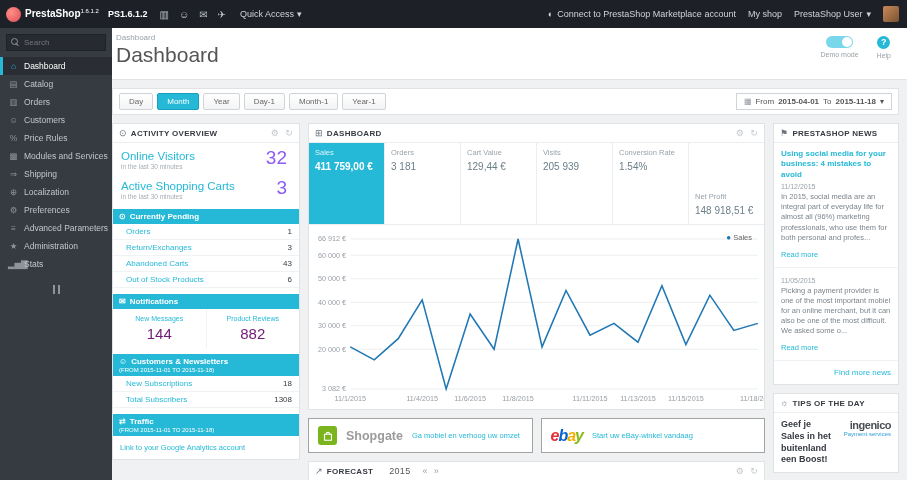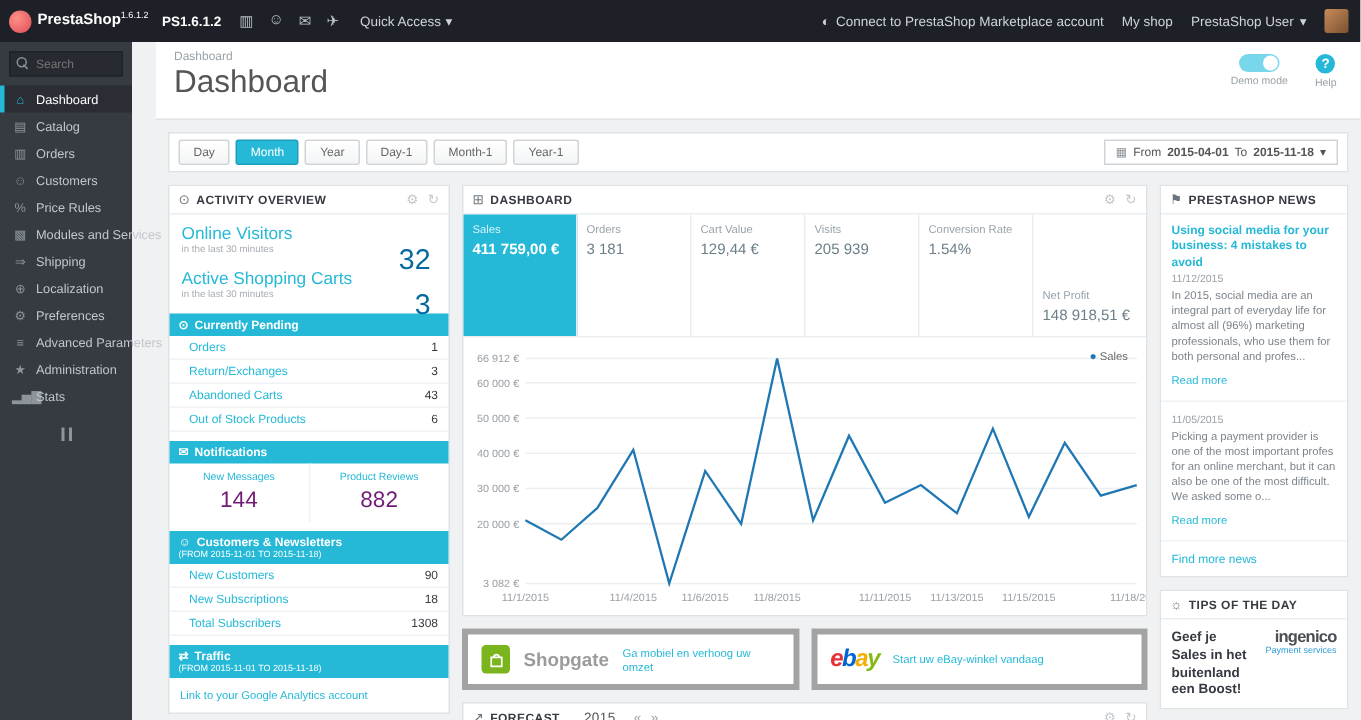--- a/index.html
+++ b/index.html
@@ -17,21 +17,21 @@
   .brand sup { font-size:6px; font-weight:normal; }
   .tb-shop { font-weight:bold; color:#fff; margin:0 12px 0 4px; }
   .tb-icons { display:flex; gap:10px; font-size:10px; margin-right:14px; color:#b9bfc6; }
   .tb-quick { display:flex; align-items:center; gap:3px; cursor:pointer; }
   .tb-right { margin-left:auto; display:flex; align-items:center; gap:12px; padding-right:8px; }
   .tb-link { display:flex; align-items:center; gap:4px; cursor:pointer; white-space:nowrap; }
   .avatar { width:16px; height:16px; border-radius:2px;
             background:linear-gradient(135deg,#c98a5a,#7a5230); }
 
   
-  .sidebar { position:absolute; top:28px; left:0; bottom:0; width:88px; background:#363a41; z-index:10; }
+  .sidebar { position:absolute; top:28px; left:0; bottom:0; width:112px; background:#363a41; z-index:10; }
   .search-box { margin:6px; background:#272b31; border:1px solid #1f2226; display:flex;
                 align-items:center; gap:4px; padding:3px 4px; }
   .mag { width:9px; height:9px; position:relative; flex:none; }
   .mag::before { content:""; position:absolute; width:5px; height:5px; border:1px solid #8a9096; border-radius:50%; }
   .mag::after { content:""; position:absolute; width:4px; height:1px; background:#8a9096;
                 transform:rotate(45deg); left:4px; top:6px; }
   .search-box input { background:transparent; border:none; outline:none; color:#ccc; font-size:8px; width:72px; }
   .side-item { display:flex; align-items:center; gap:5px; padding:4px 8px; color:#c2c7cc;
                font-size:8.5px; cursor:pointer; white-space:nowrap; }
   .side-item .si-icon { width:11px; text-align:center; font-size:8.5px; color:#8d949b; flex:none; }
@@ -71,21 +71,21 @@
   .panel-h { display:flex; align-items:center; gap:4px; padding:4px 6px; border-bottom:1px solid #ebeef0;
              color:#363a41; font-size:8px; font-weight:bold; letter-spacing:.3px; }
   .ph-icon { color:#6c757d; font-size:9px; font-weight:normal; }
   .ph-tools { margin-left:auto; display:flex; gap:6px; color:#c3c8cc; font-size:9px; font-weight:normal; }
   .ph-tools span { cursor:pointer; }
 
   
   .big-stat { padding:7px 8px 3px; position:relative; }
   .bs-label { color:#25b9d7; font-size:11.5px; }
   .bs-sub { color:#a6adb3; font-size:6.5px; margin-top:1px; }
-  .bs-value { position:absolute; right:12px; top:20px; font-size:19px; color:#0369a1; }
+  .bs-value { position:absolute; right:12px; top:4px; font-size:19px; color:#8b5cf6; }
   .sec-h { background:#25b9d7; color:#fff; padding:3px 6px; margin-top:6px; }
   .sec-title-row { display:flex; gap:4px; align-items:center; font-size:8px; font-weight:bold; }
   .sec-sub { font-size:6px; margin-top:1px; }
   .data-row { display:flex; justify-content:space-between; padding:3px 7px 3px 13px;
               border-bottom:1px solid #f0f2f4; font-size:8px; }
   .data-row:last-child { border-bottom:none; }
   .dr-label { color:#25b9d7; cursor:pointer; }
   .dr-value { color:#363a41; }
   .notif-cells { display:flex; }
   .notif-cell { flex:1; padding:6px 4px; border-right:1px solid #f0f2f4; text-align:center; cursor:pointer; }
@@ -101,21 +101,21 @@
   .k-label { font-size:7.5px; color:#98a3ab; margin-bottom:4px; white-space:nowrap; }
   .k-value { font-size:10px; color:#6b7f88; white-space:nowrap; }
   .kpi.active { background:#25b9d7; }
   .kpi.active .k-label { color:#d9f4fa; }
   .kpi.active .k-value { color:#fff; font-weight:bold; }
   .chart-wrap { position:relative; padding:4px 0 0; }
   .chart-legend { position:absolute; top:8px; right:12px; font-size:7.5px; color:#666; }
   .legend-dot { color:#1f77b4; font-size:8px; }
 
   .ads { display:flex; gap:8px; margin-top:0; margin-bottom:8px; }
-  .ad { flex:1; background:#fff; border:4px solid #a3a3a3; padding:7px 9px; display:flex;
+  .ad { flex:1; background:#fff; border:1px solid #a3a3a3; padding:7px 9px; display:flex;
         align-items:center; gap:9px; cursor:pointer; }
   .shopgate-logo { width:19px; height:19px; background:#7ab51d; border-radius:3px; flex:none;
                    display:flex; align-items:center; justify-content:center; }
   .shopgate-name { font-size:12.5px; color:#9b9b9b; font-weight:bold; }
   .ad-link { font-size:7.5px; color:#25b9d7; }
   .ebay-logo { font-size:16px; font-weight:bold; font-style:italic; letter-spacing:-1px; line-height:1; }
   .ebay-e { color:#e53238; } .ebay-b { color:#0064d2; } .ebay-a { color:#f5af02; } .ebay-y { color:#86b817; }
 
   .forecast-year { font-size:9px; color:#555; margin-left:12px; font-weight:normal; }
   .fc-nav { color:#9aa2a8; font-size:9px; margin-left:8px; display:flex; gap:6px; font-weight:normal; }
@@ -126,21 +126,21 @@
             font-size:6.5px; line-height:8px; text-align:center; }
   .fc-item.sel { background:#fbb04c; color:#fff; padding:2px 6px; border-radius:2px; }
   .fc-item.sel .fc-box { background:#fff; border-color:#fff; color:#fbb04c; }
 
   
   .article { padding:6px 7px; border-bottom:1px solid #f0f2f4; }
   .a-title { color:#25b9d7; font-size:8px; font-weight:bold; line-height:1.3; cursor:pointer; }
   .a-date { color:#9aa2a8; font-size:7px; margin:3px 0 2px; }
   .a-body { color:#7d858c; font-size:7.5px; line-height:1.35; }
   .read-more { color:#25b9d7; font-size:7.5px; display:inline-block; margin-top:2px; cursor:pointer; }
-  .more-news { display:block; text-align:left; padding:7px; color:#25b9d7; font-size:8px; cursor:pointer; }
+  .more-news { display:block; text-align:right; padding:7px; color:#25b9d7; font-size:8px; cursor:pointer; }
   .tips-body { padding:6px 7px; }
   .tips-top { display:flex; gap:5px; }
   .tips-heading { flex:1; font-size:9px; font-weight:bold; color:#363a41; line-height:1.3; }
   .ingenico { text-align:right; flex:none; width:52px; cursor:pointer; }
   .ing-name { font-size:11px; font-weight:bold; color:#4a4f54; letter-spacing:-.5px; }
   .ing-sub { font-size:6px; color:#2f9cd8; }
 </style>
 </head>
 <body>
 
@@ -332,24 +332,20 @@
                 <div class="nc-value">882</div>
               </div>
             </div>
 
             <div class="sec-h">
               <div class="sec-title-row">
                 <span>☺</span>
                 <span>Customers &amp; Newsletters</span>
               </div>
               <div class="sec-sub">(FROM 2015-11-01 TO 2015-11-18)</div>
-            </div>
-            <div class="data-row">
-              <span class="dr-label">New Customers</span>
-              <span class="dr-value">90</span>
             </div>
             <div class="data-row">
               <span class="dr-label">New Subscriptions</span>
               <span class="dr-value">18</span>
             </div>
             <div class="data-row">
               <span class="dr-label">Total Subscribers</span>
               <span class="dr-value">1308</span>
             </div>
 
@@ -492,21 +488,21 @@
               <span>PRESTASHOP NEWS</span>
             </div>
             <div class="article">
               <div class="a-title">Using social media for your business: 4 mistakes to avoid</div>
               <div class="a-date">11/12/2015</div>
               <div class="a-body">In 2015, social media are an integral part of everyday life for almost all (96%) marketing professionals, who use them for both personal and profes...</div>
               <span class="read-more">Read more</span>
             </div>
             <div class="article">
               <div class="a-date">11/05/2015</div>
-              <div class="a-body">Picking a payment provider is one of the most important profes for an online merchant, but it can also be one of the most difficult. We asked some o...</div>
+              <div class="a-body">Picking a payment provider is one of the most important mobiel for an online merchant, but it can also be one of the most difficult. We asked some o...</div>
               <span class="read-more">Read more</span>
             </div>
             <span class="more-news">Find more news</span>
           </div>
 
           <div class="panel">
             <div class="panel-h">
               <span class="ph-icon">☼</span>
               <span>TIPS OF THE DAY</span>
             </div>

